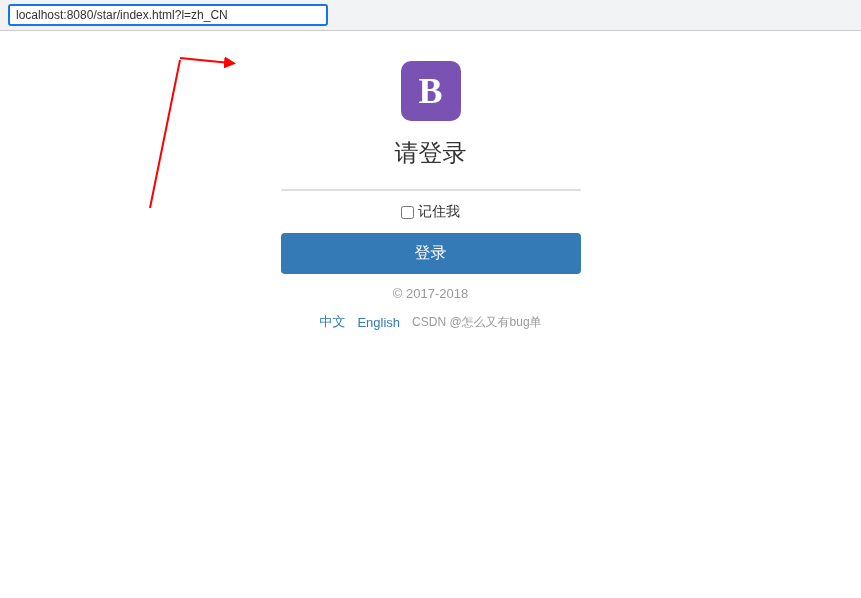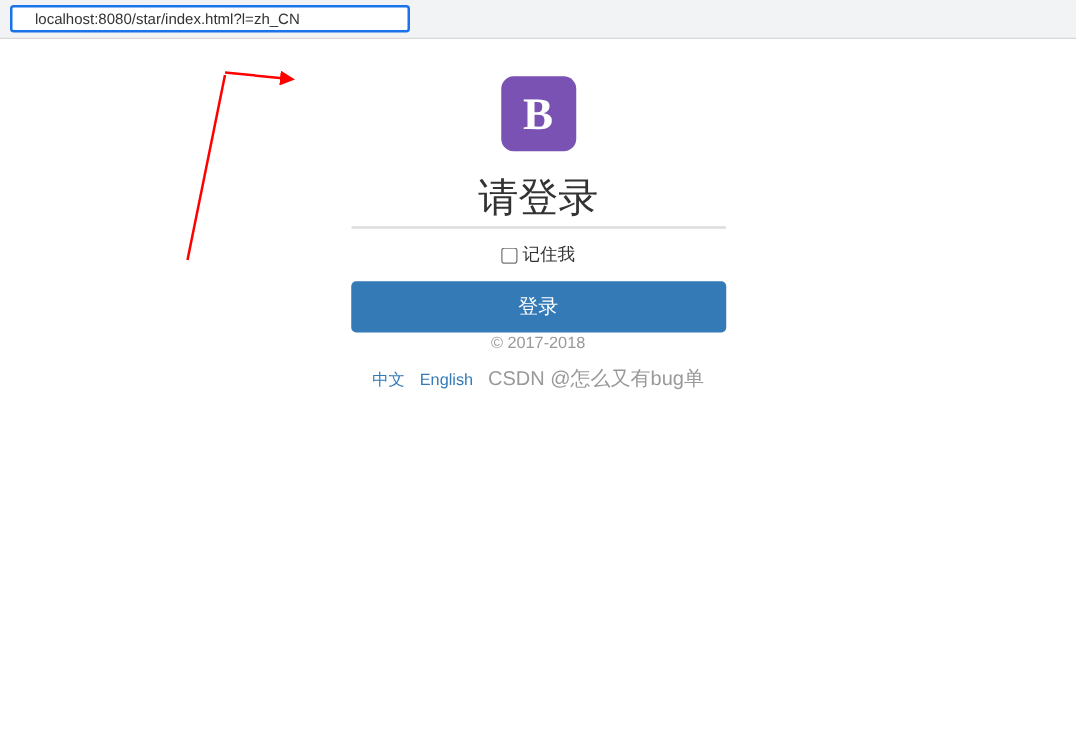--- a/index.html
+++ b/index.html
@@ -26,21 +26,21 @@
       display: flex;
       align-items: center;
       padding: 4px 8px;
       gap: 6px;
       background: #f1f3f4;
     }
 
     .address-bar {
       border: 2px solid #1a73e8;
       border-radius: 3px;
-      padding: 2px 18px;
+      padding: 2px 6px;
       font-size: 12px;
       color: #333;
       background: white;
       width: 320px;
     }
 
     .bookmarks-bar {
       display: flex;
       align-items: center;
       padding: 3px 8px;
@@ -100,22 +100,23 @@
     }
 
     .bootstrap-logo span {
       color: white;
       font-size: 36px;
       font-weight: 700;
       font-family: Georgia, serif;
     }
 
     .login-title {
-      font-size: 32px;
-      color: #333;
+      font-size: 24px;
+      color: #333;
+      margin-bottom: 20px;
       font-weight: normal;
     }
 
     .login-form {
       width: 100%;
       border: 1px solid #ddd;
       border-radius: 4px;
       overflow: hidden;
     }
 
@@ -164,38 +165,39 @@
       border: none;
       border-radius: 4px;
       font-size: 16px;
       cursor: pointer;
     }
 
     .copyright {
       font-size: 13px;
       color: #999;
       margin-bottom: 12px;
+      margin-top: 12px;
     }
 
     .language-links {
       display: flex;
       gap: 12px;
       align-items: center;
       font-size: 13px;
     }
 
     .lang-link {
       color: #337ab7;
       cursor: pointer;
       text-decoration: none;
     }
 
     .csdn-link {
       color: #999;
-      font-size: 16px;
+      font-size: 12px;
     }
 
     
     .arrow-overlay {
       position: absolute;
       top: 48px;
       left: 0;
       pointer-events: none;
       z-index: 100;
     }

